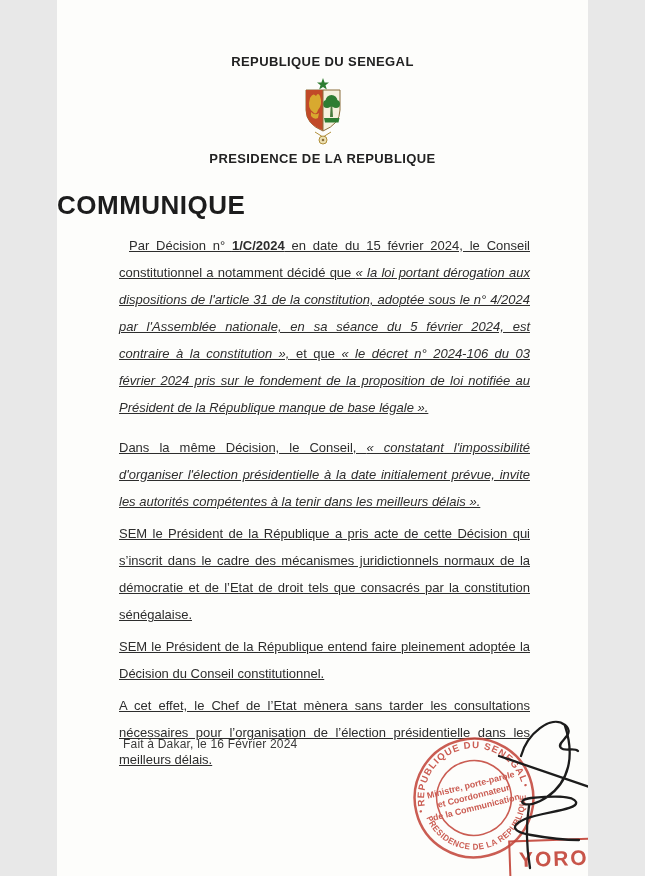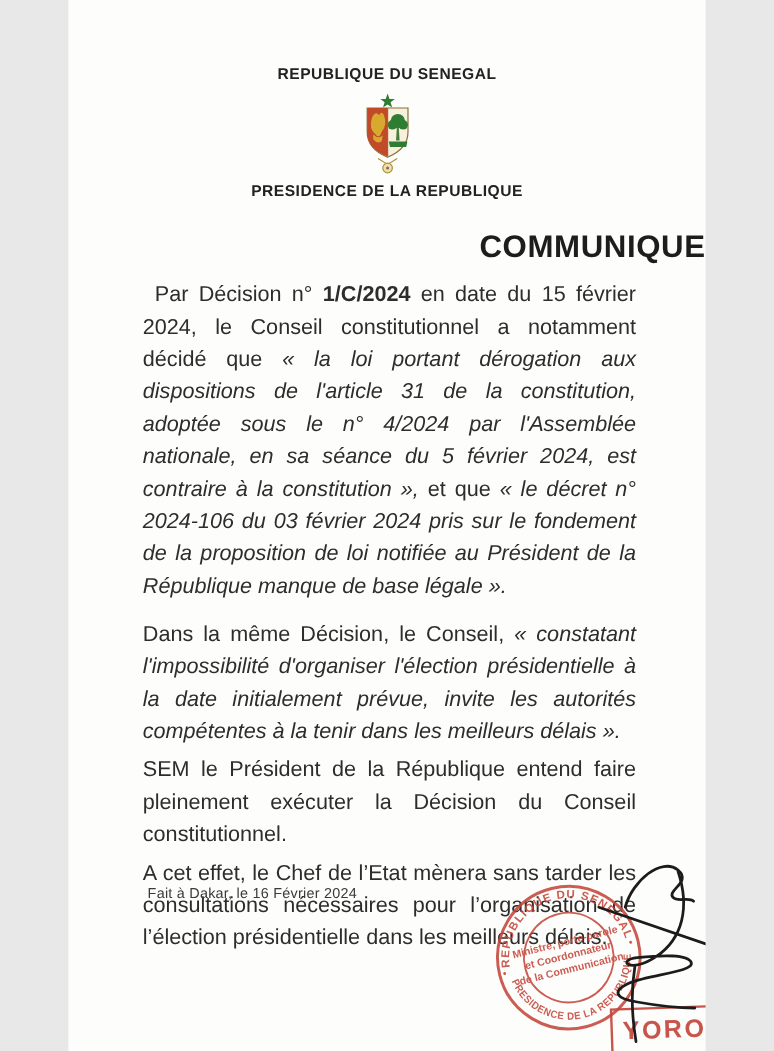--- a/index.html
+++ b/index.html
@@ -5,26 +5,26 @@
   html,body{margin:0;padding:0;background:#e8e8e8;}
   .page{
     position:relative;width:531px;height:876px;margin:0 auto;
     background:#fdfdfb;overflow:hidden;
     font-family:"Liberation Sans",sans-serif;color:#2d2d2d;
   }
   .header{text-align:center;padding-top:54px;}
   .hdr-line{font-size:13px;font-weight:bold;letter-spacing:.4px;color:#222;}
   .emblem{display:block;margin:7px auto 5px;}
   .title{
-    text-align:right;font-size:26px;font-weight:bold;letter-spacing:.5px;
+    text-align:left;font-size:26px;font-weight:bold;letter-spacing:.5px;
     color:#1d1d1d;margin-top:24px;
   }
   .bodytext{
-    padding:11px 58px 0 62px;font-size:18px;line-height:27px;
-    text-align:justify;color:#2d2d2d;
+    padding:11px 58px 0 62px;font-size:13px;line-height:27px;
+    text-align:justify;color:#2d2d2d;text-decoration:underline;
   }
   p.para{margin:0 0 5px 0;}
   p.para.indent{text-indent:10px;margin-bottom:13px;}
   .b{font-weight:bold;}
   .i{font-style:italic;}
   .dateline{
     position:absolute;left:66px;top:737px;font-size:12px;color:#3a3a3a;
     letter-spacing:.2px;
   }
   .stamp{position:absolute;left:350px;top:731px;opacity:.88;z-index:1;}
@@ -71,21 +71,22 @@
     </svg>
 
     <div class="hdr-line">PRESIDENCE DE LA REPUBLIQUE</div>
   </div>
 
   <div class="title">COMMUNIQUE</div>
 
   <div class="bodytext">
     <p class="para indent"><span>Par Décision n° </span><span class="b">1/C/2024</span><span> en date du 15 février 2024, le Conseil constitutionnel a notamment décidé que </span><span class="i">« la loi portant dérogation aux dispositions de l'article 31 de la constitution, adoptée sous le n° 4/2024 par l'Assemblée nationale, en sa séance du 5 février 2024, est contraire à la constitution »,</span><span> et que </span><span class="i">« le décret n° 2024-106 du 03 février 2024 pris sur le fondement de la proposition de loi notifiée au Président de la République manque de base légale ».</span></p>
     <p class="para"><span>Dans la même Décision, le Conseil, </span><span class="i">« constatant l'impossibilité d'organiser l'élection présidentielle à la date initialement prévue, invite les autorités compétentes à la tenir dans les meilleurs délais ».</span></p>
-    <p class="para"><span>SEM le Président de la République entend faire pleinement exécuter la Décision du Conseil constitutionnel.</span></p>
+    <p class="para"><span>SEM le Président de la République a pris acte de cette Décision qui s’inscrit dans le cadre des mécanismes juridictionnels normaux de la démocratie et de l’Etat de droit tels que consacrés par la constitution sénégalaise.</span></p>
+    <p class="para"><span>SEM le Président de la République entend faire pleinement adoptée la Décision du Conseil constitutionnel.</span></p>
     <p class="para"><span>A cet effet, le Chef de l’Etat mènera sans tarder les consultations nécessaires pour l’organisation de l’élection présidentielle dans les meilleurs délais.</span></p>
   </div>
 
   <div class="dateline">Fait à Dakar, le 16 Février  2024</div>
 
   <svg class="stamp" width="134" height="134" viewBox="0 0 140 140" style="color: rgb(196, 71, 60);">
     <g transform="rotate(-14 70 70)" stroke="currentColor" fill="none">
       <circle cx="70" cy="70" r="62" stroke-width="2.6"></circle>
       <circle cx="70" cy="70" r="39" stroke-width="1.6"></circle>
       <path id="arcTop" d="M 18 70 A 52 52 0 0 1 122 70" stroke="none"></path>

